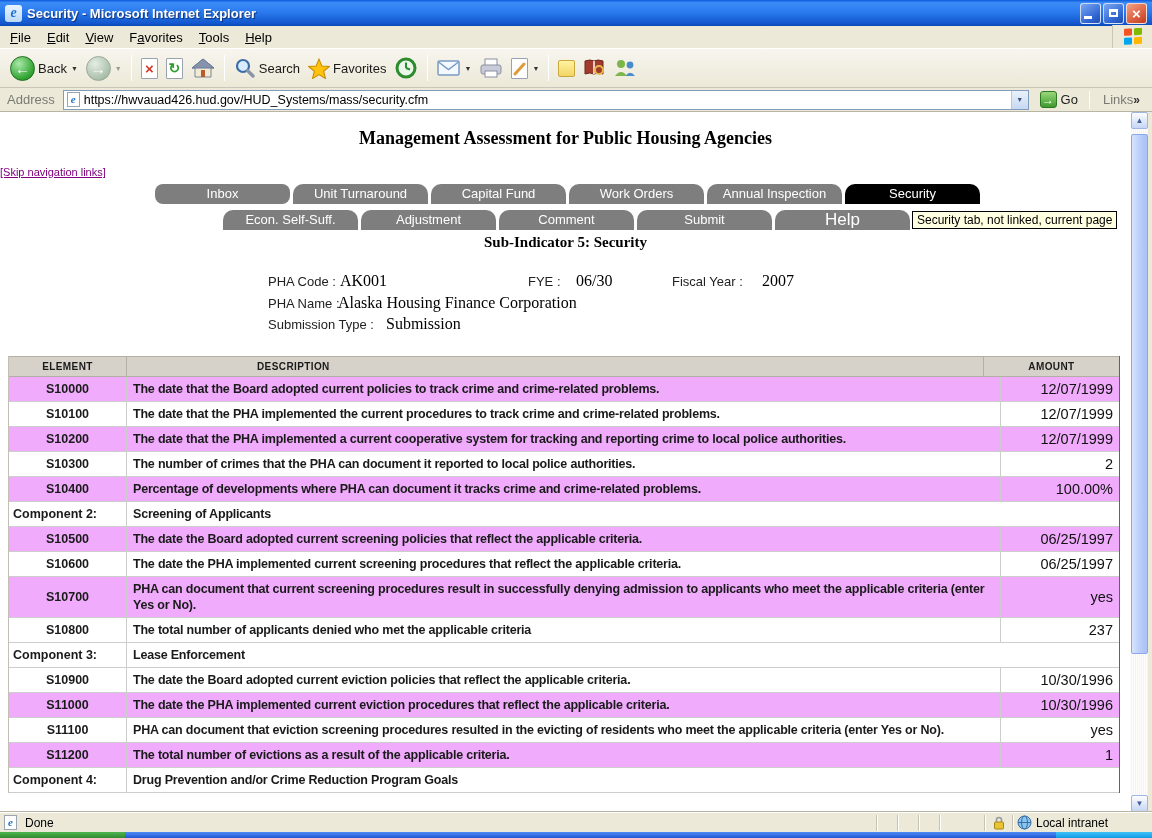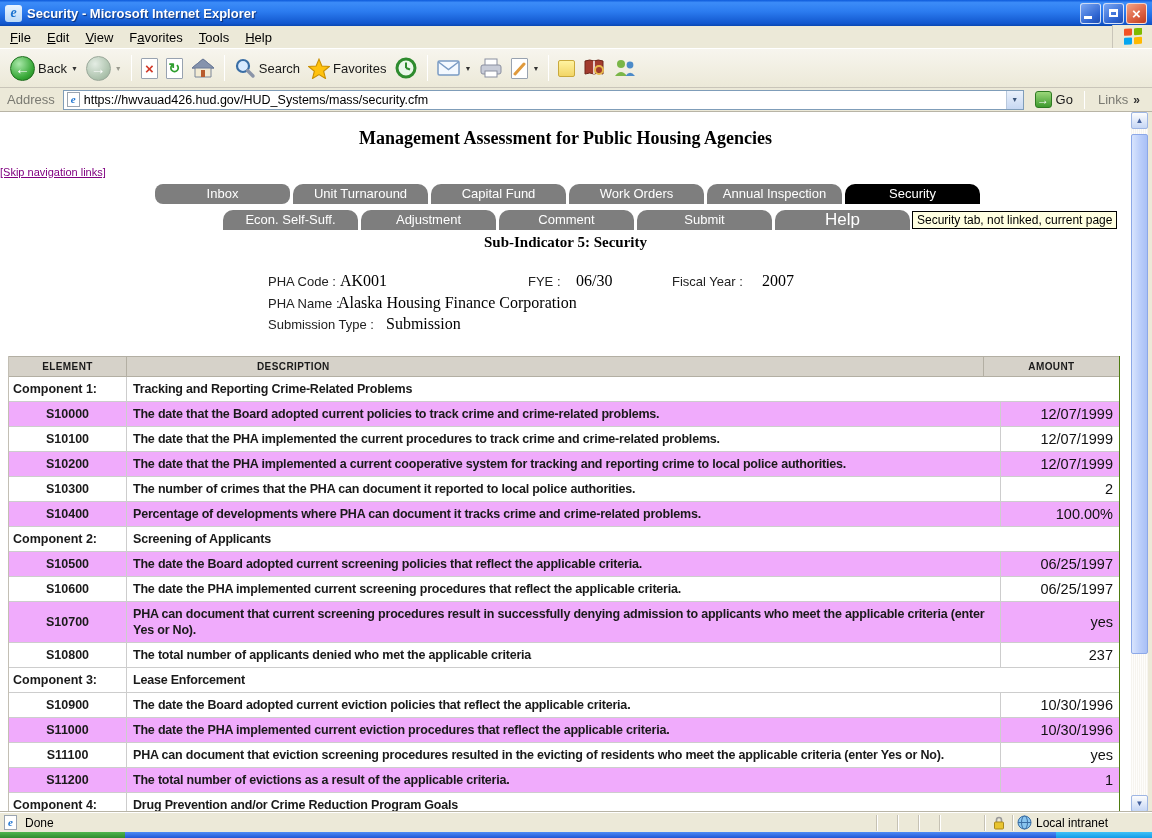--- a/index.html
+++ b/index.html
@@ -56,21 +56,21 @@
   .mini-doc{width:13px;height:15px;background:#fff;border:1px solid #9AA4B0;color:#1E74D0;
     font:italic bold 11px/13px "Liberation Serif",serif;text-align:center;margin-right:4px;flex:none}
   .addr-url{flex:1;border:none;outline:none;font-size:12.5px;font-family:"Liberation Sans",sans-serif;color:#000;background:transparent}
   .addr-drop{width:17px;height:18px;background:linear-gradient(#EAF1FB,#C7D8F2);border-left:1px solid #B8C8DC;
     display:flex;align-items:center;justify-content:center;font-size:7px;color:#3B557A}
   .go-btn{display:flex;align-items:center;gap:4px;padding:0 6px}
   .go-ico{width:17px;height:17px;border-radius:3px;background:linear-gradient(#9BD77A,#3E9A2E);
     border:1px solid #2E7A22;color:#fff;font-weight:bold;font-size:12px;display:flex;align-items:center;justify-content:center}
   .go-label{font-size:13px;color:#1a1a1a}
   .abar-sep{width:1px;height:18px;background:#C6C2B4;border-right:1px solid #fff}
-  .links{display:flex;align-items:center;gap:5px;padding:0 8px;color:#7A7A72}
+  .links{display:flex;align-items:center;padding:0 8px;color:#7A7A72}
   .links .chev{color:#333;font-weight:bold;font-size:12px}
 
   
   .content{position:absolute;left:0;top:112px;width:1131px;height:700px;background:#fff;overflow:hidden}
   .pg-title{position:absolute;left:0;top:16px;width:100%;text-align:center;
     font-family:"Liberation Serif",serif;font-weight:bold;font-size:18px;color:#000}
   .skip-link{position:absolute;left:0;top:54px;width:100%;text-align:left;
     font-size:11px;color:#800080;text-decoration:underline}
   .tabs1,.tabs2{position:absolute;left:0;width:100%;height:20px}
   .tabs1{top:72px}.tabs2{top:98px}
@@ -318,24 +318,20 @@
     <span class="ival" style="left:386px;top:203px">Submission</span>
   </div>
 
   <div class="table">
     <div class="thead">
       <div class="h-el">ELEMENT</div>
       <div class="h-desc">DESCRIPTION</div>
       <div class="h-amt">AMOUNT</div>
     </div>
     <div class="tbody">
-        <div class="trow comp">
-          <div class="c el">Component 1:</div>
-          <div class="c desc">Tracking and Reporting Crime-Related Problems</div>
-        </div>
         <div class="trow shaded">
           <div class="c el">S10000</div>
           <div class="c desc">The date that the Board adopted current policies to track crime and crime-related problems.</div>
           <div class="c amt">12/07/1999</div>
         </div>
         <div class="trow">
           <div class="c el">S10100</div>
           <div class="c desc">The date that the PHA implemented the current procedures to track crime and crime-related problems.</div>
           <div class="c amt">12/07/1999</div>
         </div>

